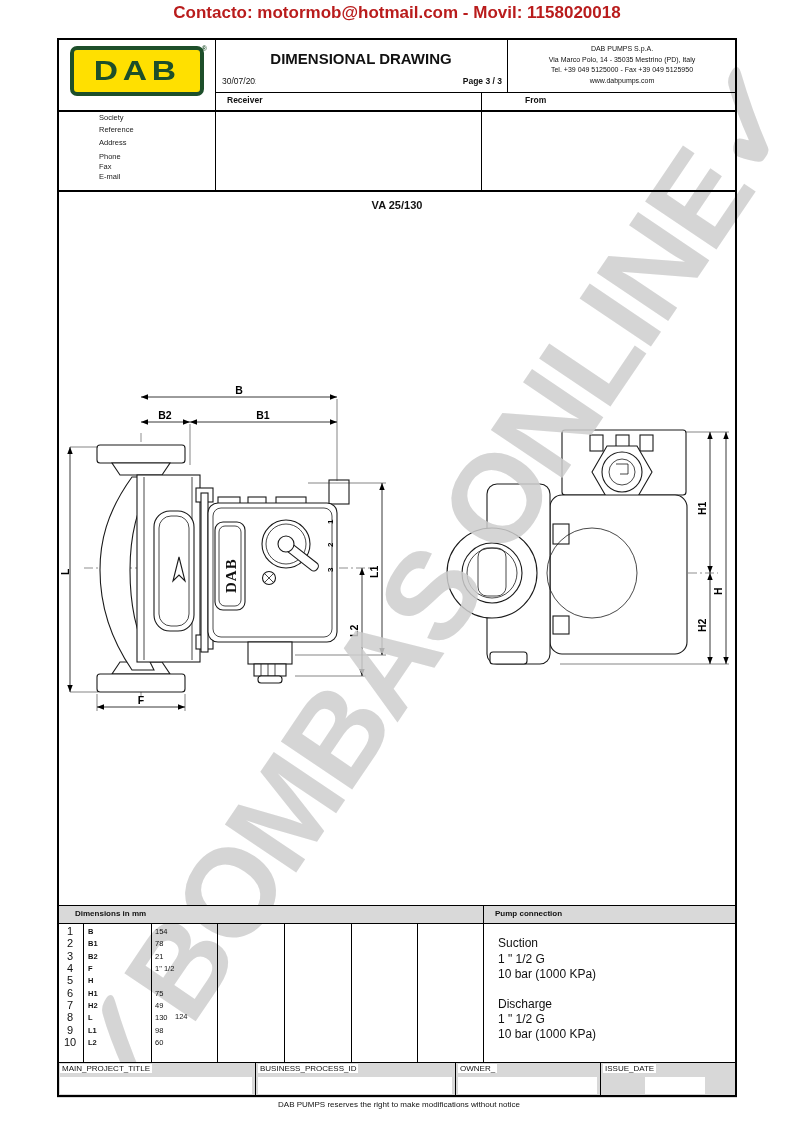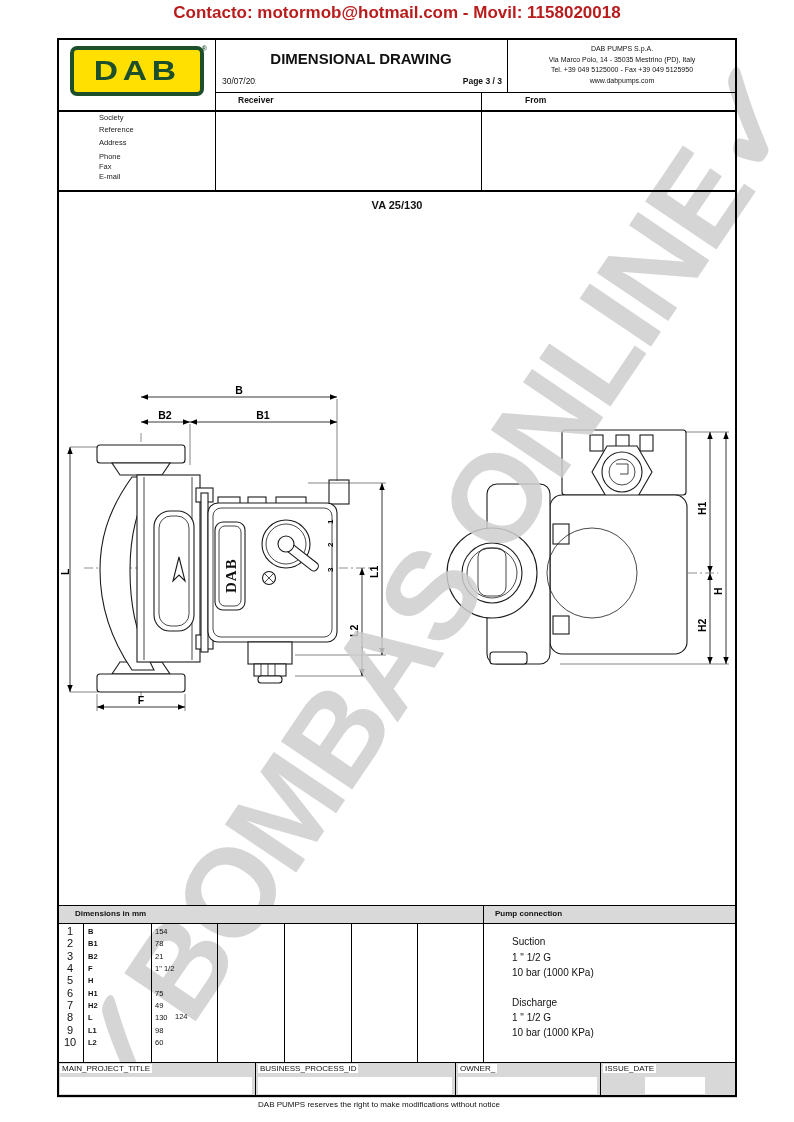--- a/index.html
+++ b/index.html
@@ -20,26 +20,26 @@
   .small{font-size:8.5px;}
   .company{position:absolute;left:509px;top:44px;width:226px;text-align:center;font-size:7px;line-height:10.5px;z-index:10;}
   .fieldlbl{position:absolute;left:99px;font-size:7.5px;color:#222;z-index:10;}
   .bold{font-weight:bold;}
   
   .graybar{position:absolute;background:#d9d9d9;border-top:1px solid #000;border-bottom:1px solid #000;z-index:9;}
   .barlbl{position:absolute;font-size:8px;font-weight:bold;z-index:10;}
   .cellnum{position:absolute;left:57px;width:26px;text-align:center;font-size:11px;line-height:12px;z-index:10;}
   .dlabel{position:absolute;left:88px;font-size:7.5px;font-weight:bold;z-index:10;}
   .dvalue{position:absolute;left:155px;font-size:7.5px;z-index:10;}
-  .pc{position:absolute;left:512px;font-size:10px;z-index:10;}
+  .pc{position:absolute;left:498px;font-size:12px;z-index:10;}
   
   .footbar{position:absolute;left:57px;top:1062px;width:680px;height:35px;background:#d8d8d8;border-top:1px solid #000;z-index:9;}
   .flabel{position:absolute;top:1064px;font-size:8px;z-index:10;background:#fff;padding:0 2px;white-space:nowrap;overflow:hidden;}
   .fbox{position:absolute;top:1077px;height:17px;background:#fff;z-index:10;}
-  .disclaimer{position:absolute;left:0;top:1100px;width:758px;text-align:center;font-size:8px;z-index:10;}
+  .disclaimer{position:absolute;left:0;top:1100px;width:758px;text-align:center;font-size:8px;z-index:10;padding-left:20px;}
   .vatitle{position:absolute;left:57px;top:199px;width:680px;text-align:center;font-size:11px;font-weight:bold;z-index:10;}
   .redact{position:absolute;background:#fff;z-index:11;}
   
   .watermark{position:absolute;left:-190px;top:505px;width:1250px;text-align:center;white-space:nowrap;
      transform:rotate(-56deg);font-size:125px;font-weight:bold;letter-spacing:-4px;
      color:rgba(206,206,206,0.85);z-index:5;pointer-events:none;}
   .watermark .chk{font-size:135px;}
   
   svg{position:absolute;z-index:1;overflow:visible;}
   .ol{stroke:#1a1a1a;stroke-width:1.1;fill:#fff;}
@@ -210,21 +210,21 @@
   <div class="title">DIMENSIONAL DRAWING</div>
   <div class="abs small z10" style="left:222px;top:76px;">30/07/2019</div>
   <div class="redact" style="left:256px;top:70px;width:80px;height:22px;"></div>
   <div class="abs small z10" style="left:390px;top:76px;width:112px;text-align:right;font-weight:600;">Page 3 / 3</div>
   <div class="company">
     <div>DAB PUMPS S.p.A.</div>
     <div>Via Marco Polo, 14 - 35035 Mestrino (PD), Italy</div>
     <div>Tel. +39 049 5125000 - Fax +39 049 5125950</div>
     <div>www.dabpumps.com</div>
   </div>
-  <div class="abs small bold z10" style="left:238px;top:95px;">Receiver</div>
+  <div class="abs small bold z10" style="left:227px;top:95px;">Receiver</div>
   <div class="abs small bold z10" style="left:486px;top:95px;margin-left:39px;">From</div>
   <div class="fieldlbl" style="top:113px;">Society</div>
   <div class="fieldlbl" style="top:125px;">Reference</div>
   <div class="fieldlbl" style="top:138px;">Address</div>
   <div class="fieldlbl" style="top:152px;">Phone</div>
   <div class="fieldlbl" style="top:162px;">Fax</div>
   <div class="fieldlbl" style="top:172px;">E-mail</div>
   <div class="abs z10" style="left:216px;top:111px;width:265px;height:79px;"></div>
   <div class="abs z10" style="left:482px;top:111px;width:255px;height:79px;"></div>
 

